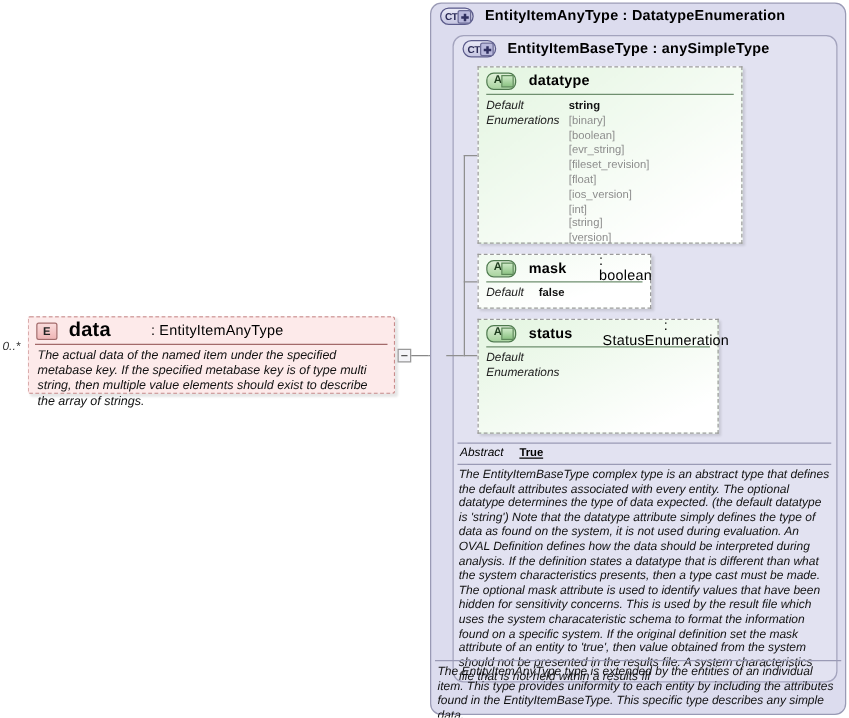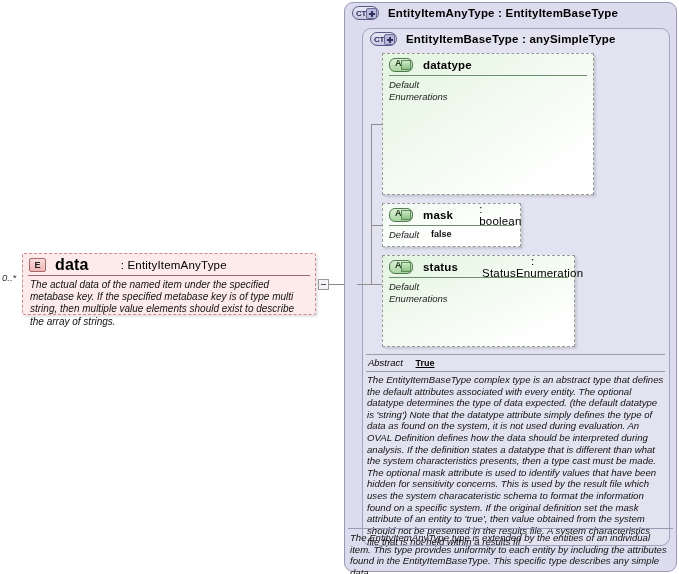--- a/index.html
+++ b/index.html
@@ -325,21 +325,21 @@
 
 <div class="abs" id="data-collapse"></div>
 <div class="abs" id="link-data-to-ct"></div>
 
 <div class="abs" id="ct-any">
   <div class="ct-header">
     <span class="ct-badge">
       <span class="lbl">CT</span>
       <span class="plus"></span>
     </span>
-    <span class="ct-title">EntityItemAnyType : EntityItemBaseType</span>
+    <span class="ct-title">EntityItemAnyType : DatatypeEnumeration</span>
   </div>
 </div>
 
 <div class="abs" id="ct-base">
   <div class="ct-header">
     <span class="ct-badge">
       <span class="lbl">CT</span>
       <span class="plus"></span>
     </span>
     <span class="ct-title">EntityItemBaseType : anySimpleType</span>
@@ -359,20 +359,32 @@
       <span class="lbl">A</span>
       <span class="sq"></span>
     </span>
     <span class="attr-name">datatype</span>
   </div>
   <div class="attr-sep"></div>
   <div class="attr-body">
     <div class="attr-labels">
       <div>Default</div>
       <div>Enumerations</div>
+    </div>
+    <div class="attr-values">
+      <div class="default-val">string</div>
+      <div class="enum-val">[binary]</div>
+      <div class="enum-val">[boolean]</div>
+      <div class="enum-val">[evr_string]</div>
+      <div class="enum-val">[fileset_revision]</div>
+      <div class="enum-val">[float]</div>
+      <div class="enum-val">[ios_version]</div>
+      <div class="enum-val">[int]</div>
+      <div class="enum-val">[string]</div>
+      <div class="enum-val">[version]</div>
     </div>
   </div>
 </div>
 
 <div class="attr-box pale abs" id="attr-mask">
   <div class="attr-head">
     <span class="a-badge">
       <span class="lbl">A</span>
       <span class="sq"></span>
     </span>

